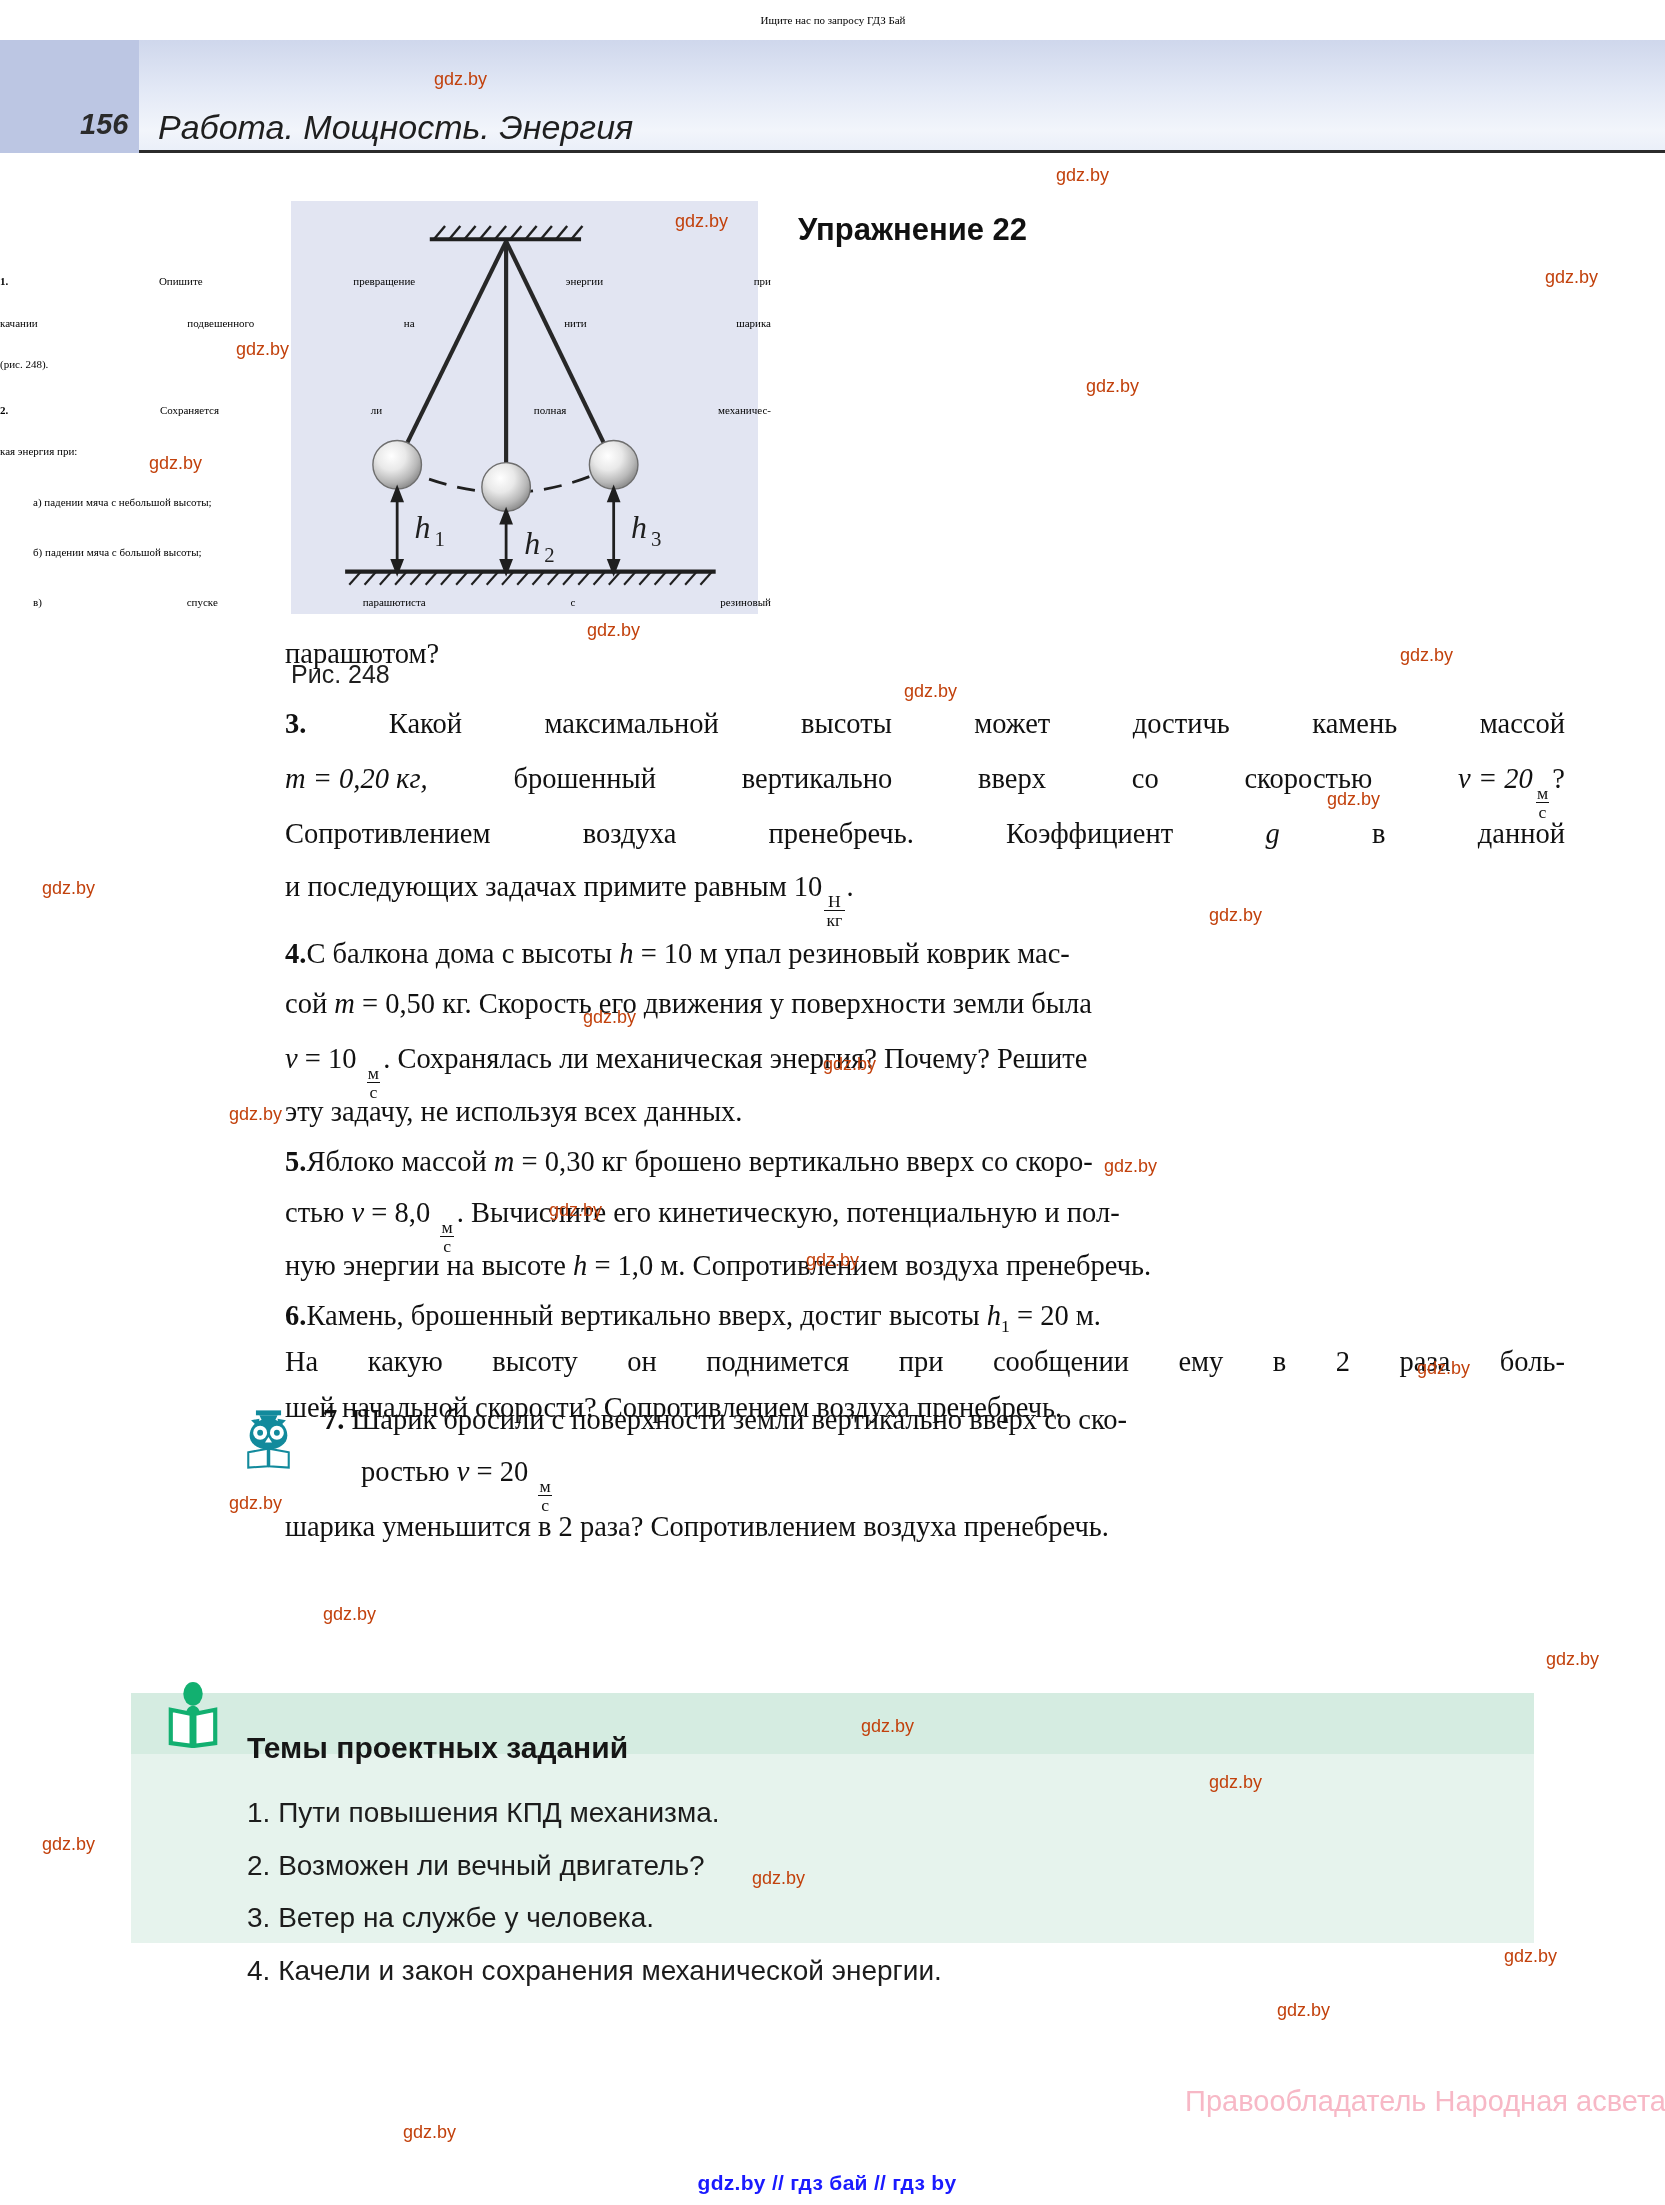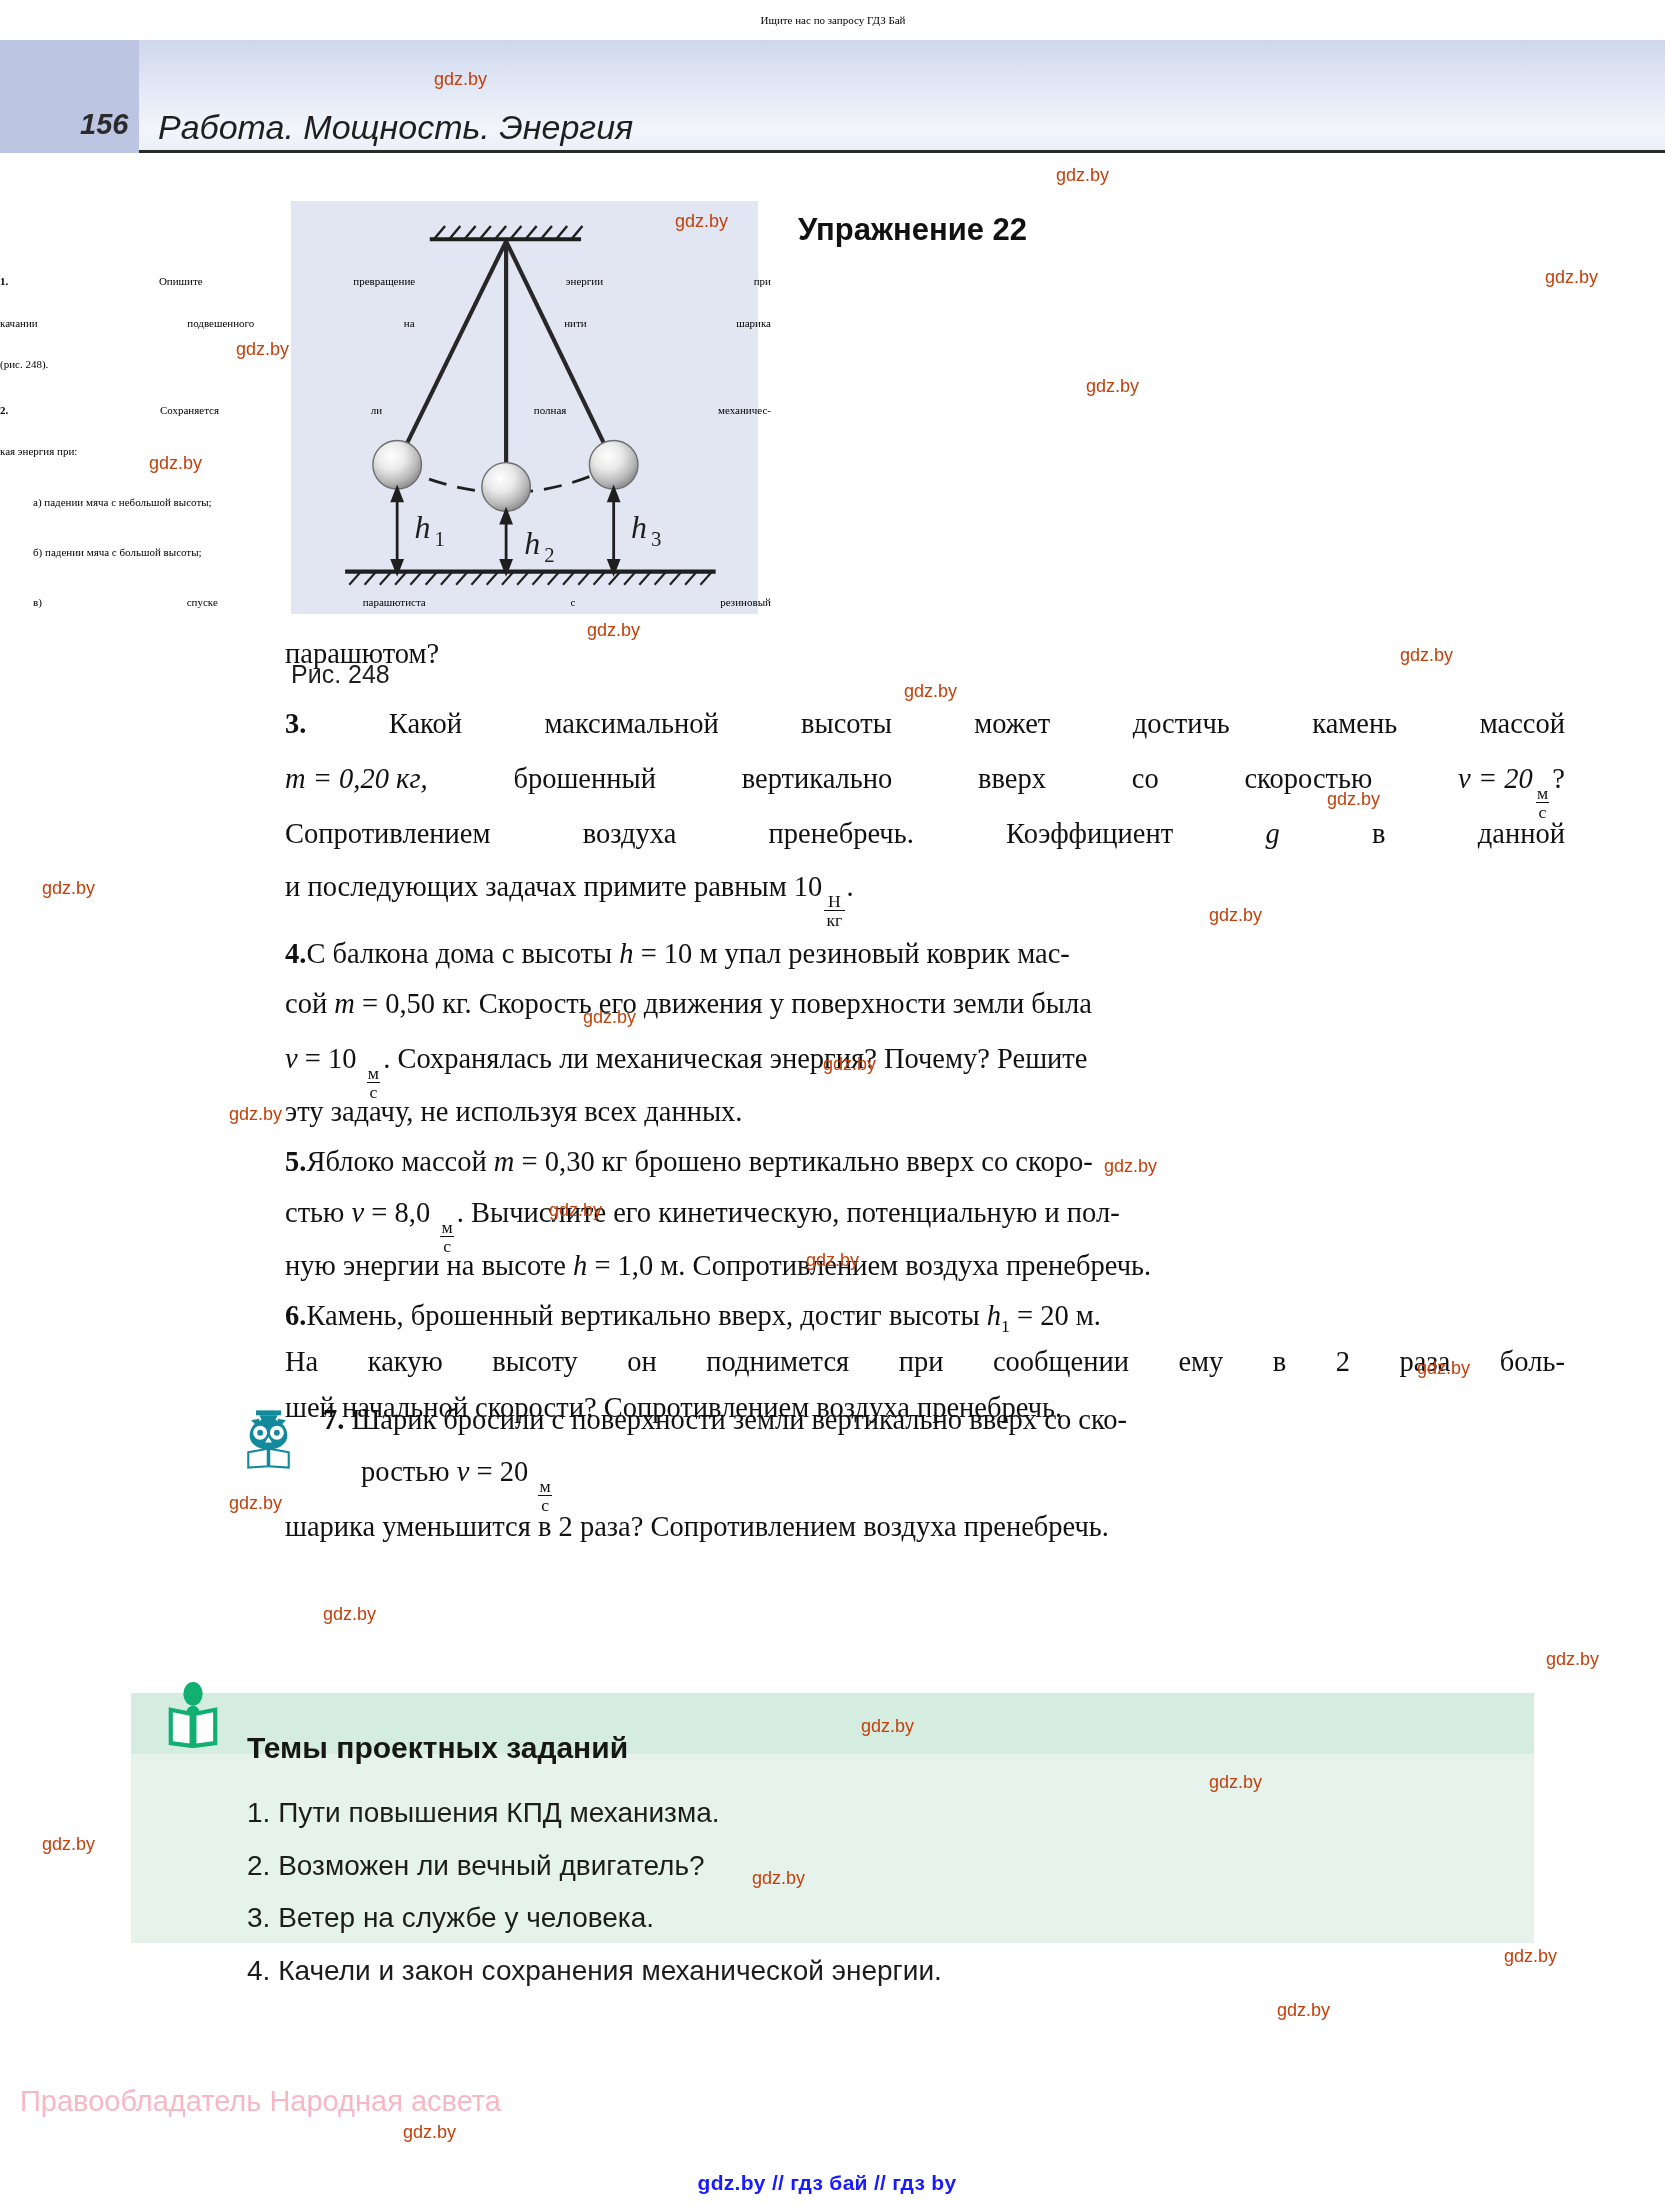--- a/index.html
+++ b/index.html
@@ -166,21 +166,21 @@
     font-family: "Liberation Sans", sans-serif;
     font-size: 28px;
     color: #1c1c1c;
     white-space: nowrap;
   }
 
   
   .copyright {
     position: absolute;
     left: 0; right: 0; top: 2085px;
-    text-align: left;
+    text-align: right;
     font-family: "Liberation Sans", sans-serif;
     font-size: 29px;
     color: #f7b8c6;
     margin-left: 20px;
   }
   .bottom-links {
     position: absolute;
     left: 0; right: 12px; top: 2171px;
     text-align: center;
     font-family: "Liberation Sans", sans-serif;

